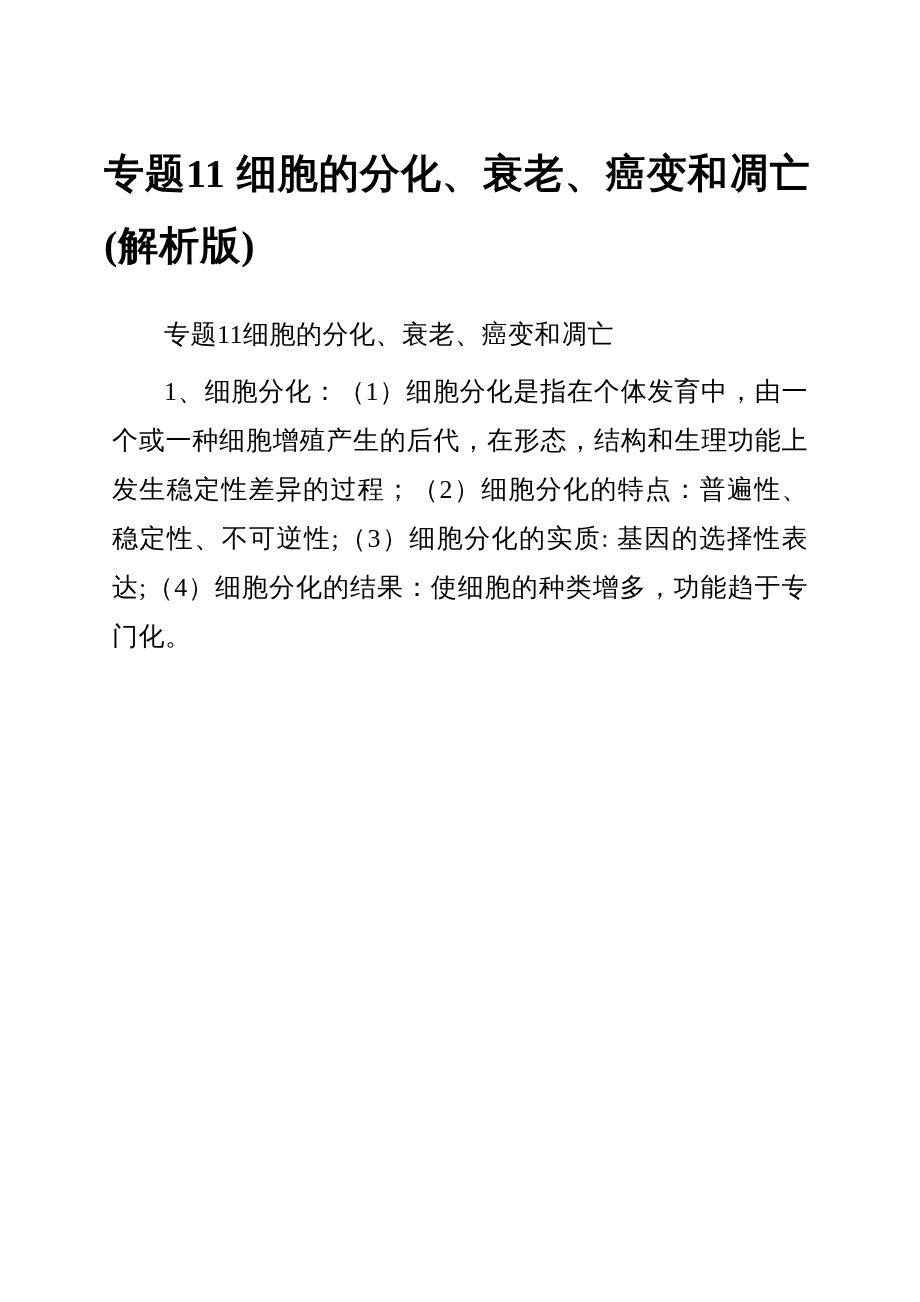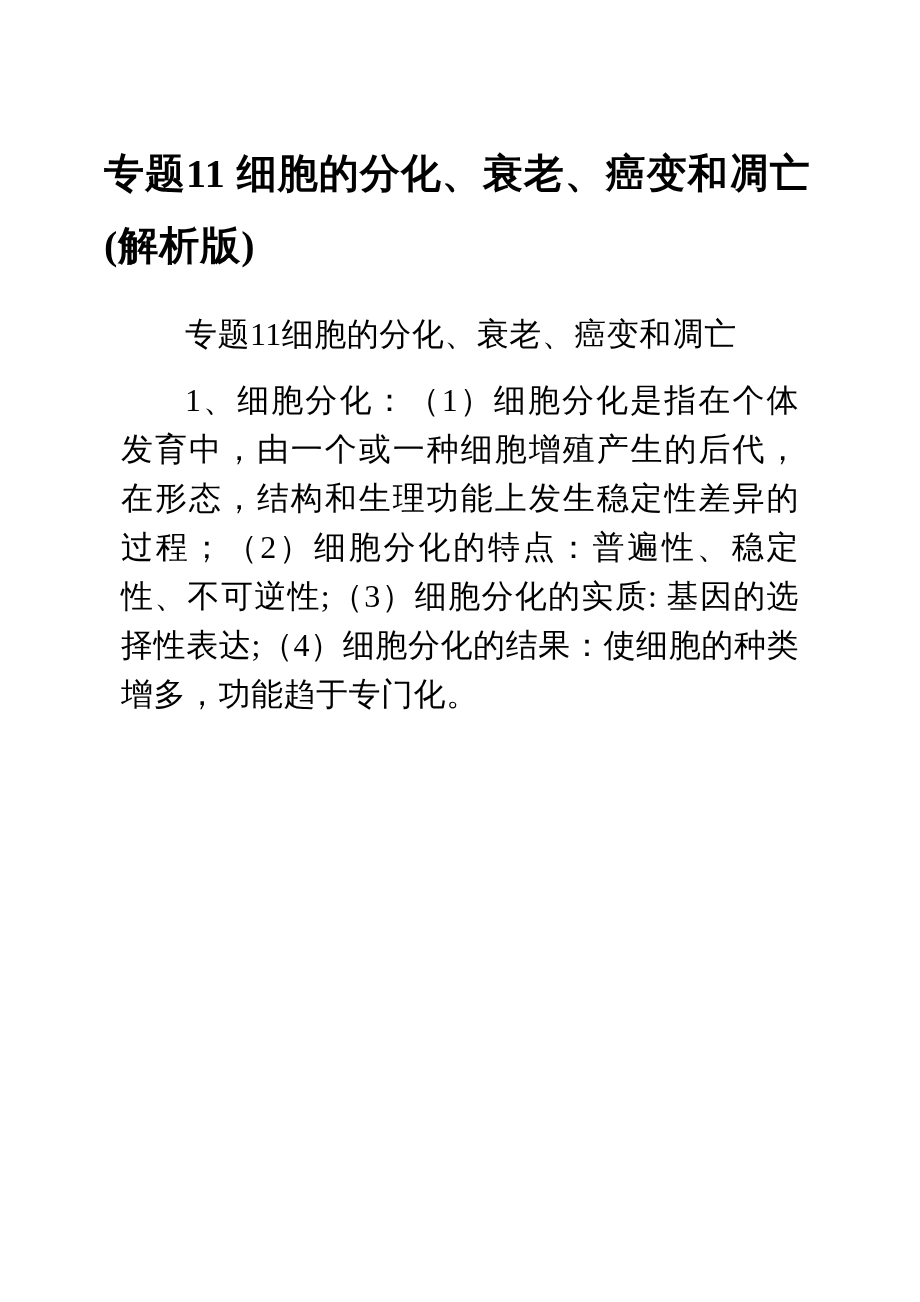--- a/index.html
+++ b/index.html
@@ -21,26 +21,26 @@
 
   .doc-title {
     font-size: 40px;
     font-weight: bold;
     line-height: 72px;
     letter-spacing: 1px;
     margin-bottom: 28px;
   }
 
   .doc-body p {
-    font-size: 32px;
+    font-size: 26px;
     line-height: 49px;
     text-align: justify;
     text-indent: 2em;
     letter-spacing: 0.5px;
-    margin: 17px;
+    margin: 8px;
   }
 </style>
 </head>
 <body>
 
 <div class="page">
 
   <h1 class="doc-title">专题11 细胞的分化、衰老、癌变和凋亡(解析版)</h1>
 
   <div class="doc-body">

